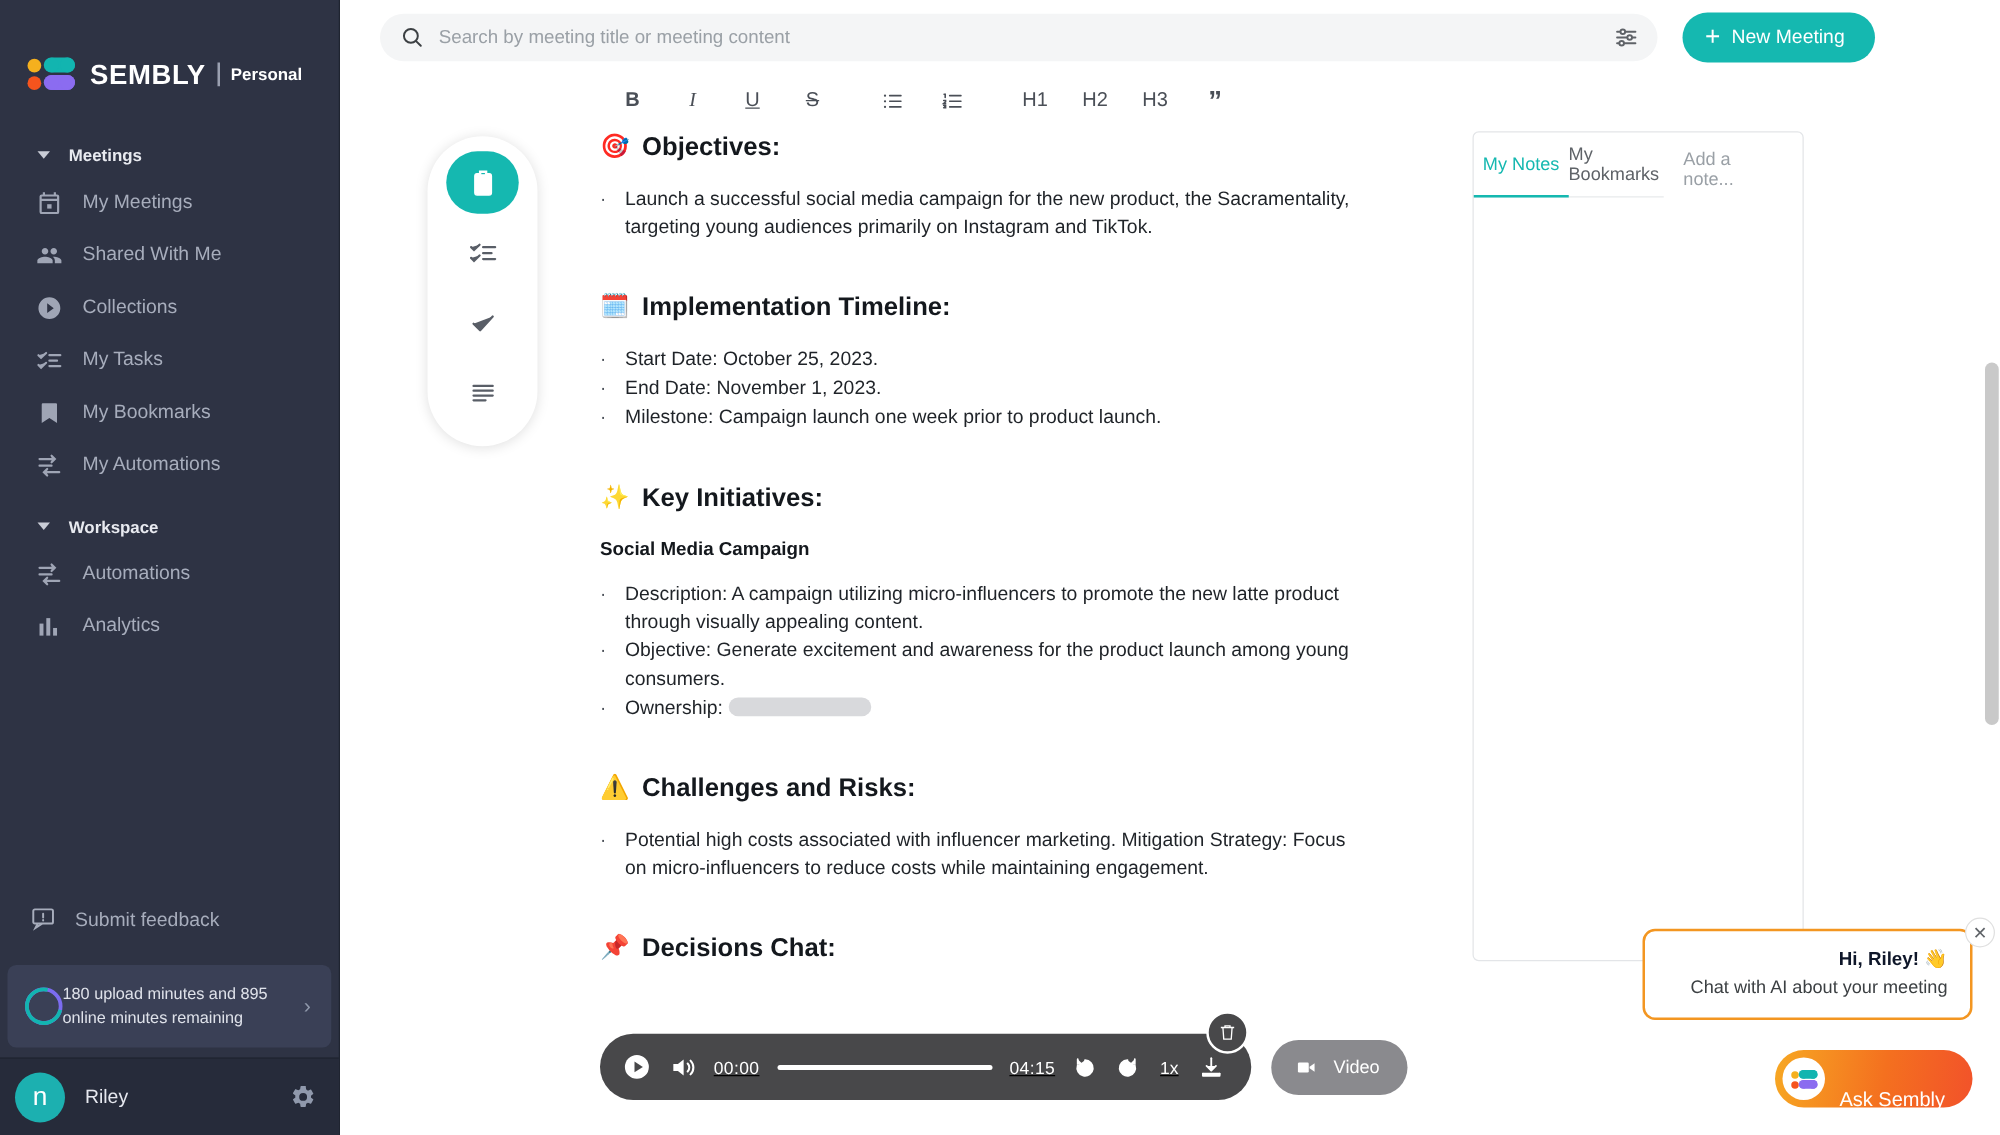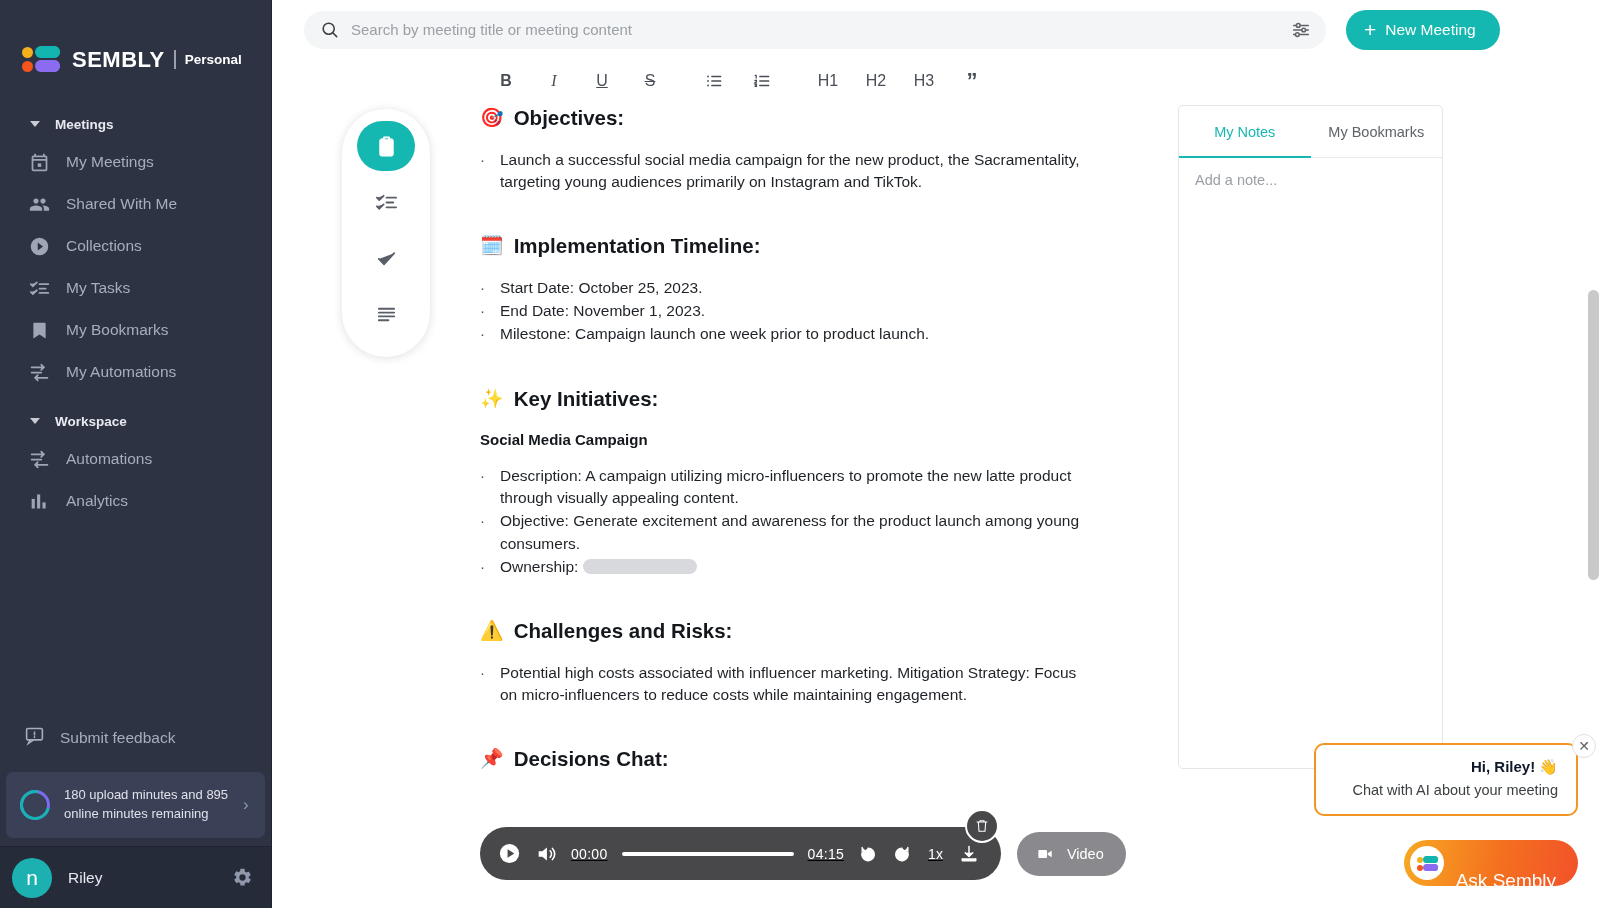--- a/index.html
+++ b/index.html
@@ -48,21 +48,21 @@
 
   .feedback-row {
     display: flex; align-items: center; gap: 15px;
     padding: 10px 0 10px 24px; color: #a7adbc; cursor: pointer; margin-bottom: 12px;
   }
   .feedback-row svg { width: 21px; height: 21px; fill: none; stroke: #a7adbc; stroke-width: 1.8; }
   .feedback-label { font-size: 15.5px; }
 
   .quota-card {
     margin: 0 6px 8px 6px; background: #3a4056; border-radius: 7px;
-    display: flex; align-items: center; gap: 14px; padding: 14px 10px 14px 14px; cursor: pointer;
+    display: flex; align-items: center; padding: 14px 10px 14px 14px; cursor: pointer;
   }
   .quota-ring {
     width: 30px; height: 30px; flex: 0 0 30px; border-radius: 50%;
     border: 3px solid #7c6cf0; position: relative;
   }
   .quota-ring::after {
     content:''; position:absolute; inset:-3px; border-radius:50%;
     border: 3px solid transparent; border-top-color:#12b5b0; border-left-color:#12b5b0;
     border-bottom-color:#12b5b0; transform: rotate(-32deg);
   }
@@ -168,21 +168,21 @@
   .sub-title { font-size: 15px; font-weight: 700; color: #14181d; margin-bottom: 14px; }
   .redacted {
     display: inline-block; width: 114px; height: 15px;
     background: #d8d9dc; border-radius: 8px; vertical-align: -2px;
   }
 
   
   .notes-panel {
     position: absolute; left: 906px; top: 2px; width: 265px; height: 664px;
     background: #fff; border: 1px solid #e3e5e8; border-radius: 5px;
-    display: flex; flex-direction: column;
+    display: flex; flex-direction: row;
   }
   .notes-tabs { display: flex; border-bottom: 1px solid #e8eaec; height: 52px; }
   .notes-tab {
     flex: 1 1 50%; display: flex; align-items: center; justify-content: center;
     font-size: 14.5px; color: #5f6368; cursor: pointer; position: relative;
   }
   .notes-tab.active { color: #15b8b0; }
   .notes-tab.active::after {
     content:''; position: absolute; left: 0; right: 0; bottom: -1px; height: 2.5px; background: #15b8b0;
   }
@@ -232,21 +232,21 @@
   .ask-sembly {
     position: absolute; right: 22px; bottom: 22px; height: 46px;
     background: linear-gradient(100deg,#f7a823 0%, #f4701f 55%, #f2522a 100%);
     border-radius: 23px; display: flex; align-items: center; gap: 12px;
     padding: 0 22px 0 6px; cursor: pointer; border: none;
   }
   .ask-logo {
     width: 34px; height: 34px; border-radius: 50%; background: #fff;
     position: relative; flex: 0 0 34px;
   }
-  .ask-label { color: #fff; font-size: 19px; font-family: "Liberation Sans", sans-serif; margin-top: 35px; }
+  .ask-label { color: #fff; font-size: 16px; font-family: "Liberation Sans", sans-serif; margin-top: 35px; }
 
   
   .scrollbar {
     position: absolute; right: 0; top: 62px; width: 13px; bottom: 0; background: #fff;
   }
   .scroll-thumb {
     position: absolute; right: 1px; top: 228px; width: 11px; height: 290px;
     background: #c9c9c9; border-radius: 6px; cursor: pointer;
   }
 

